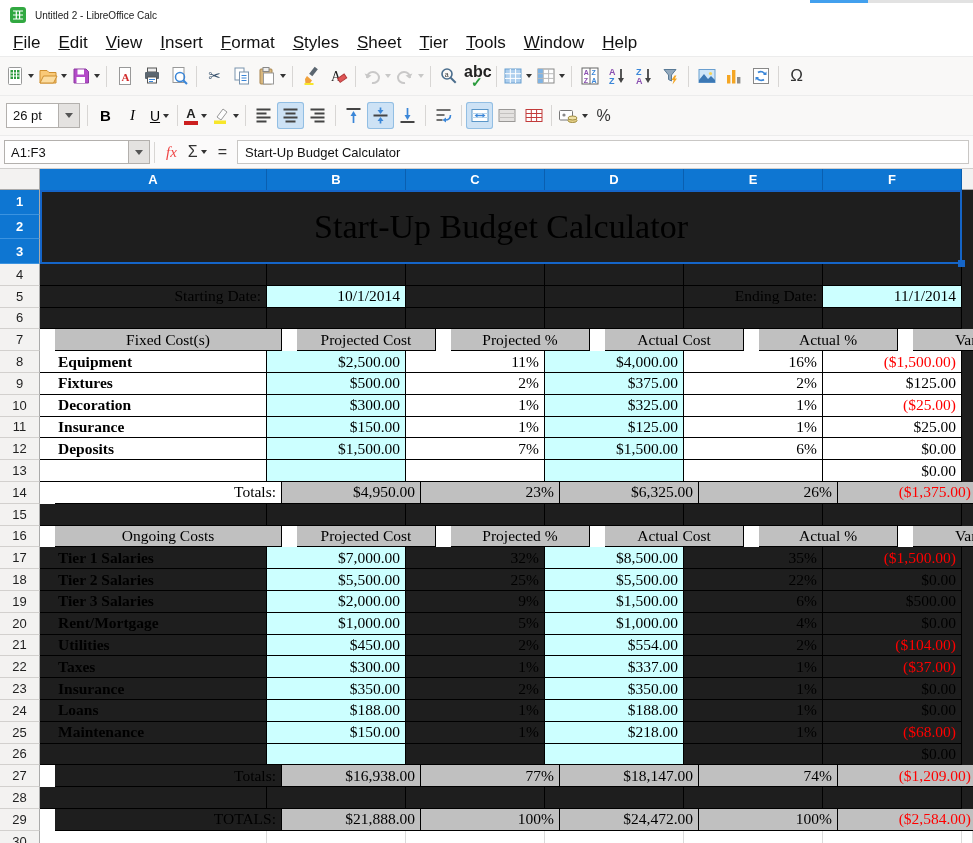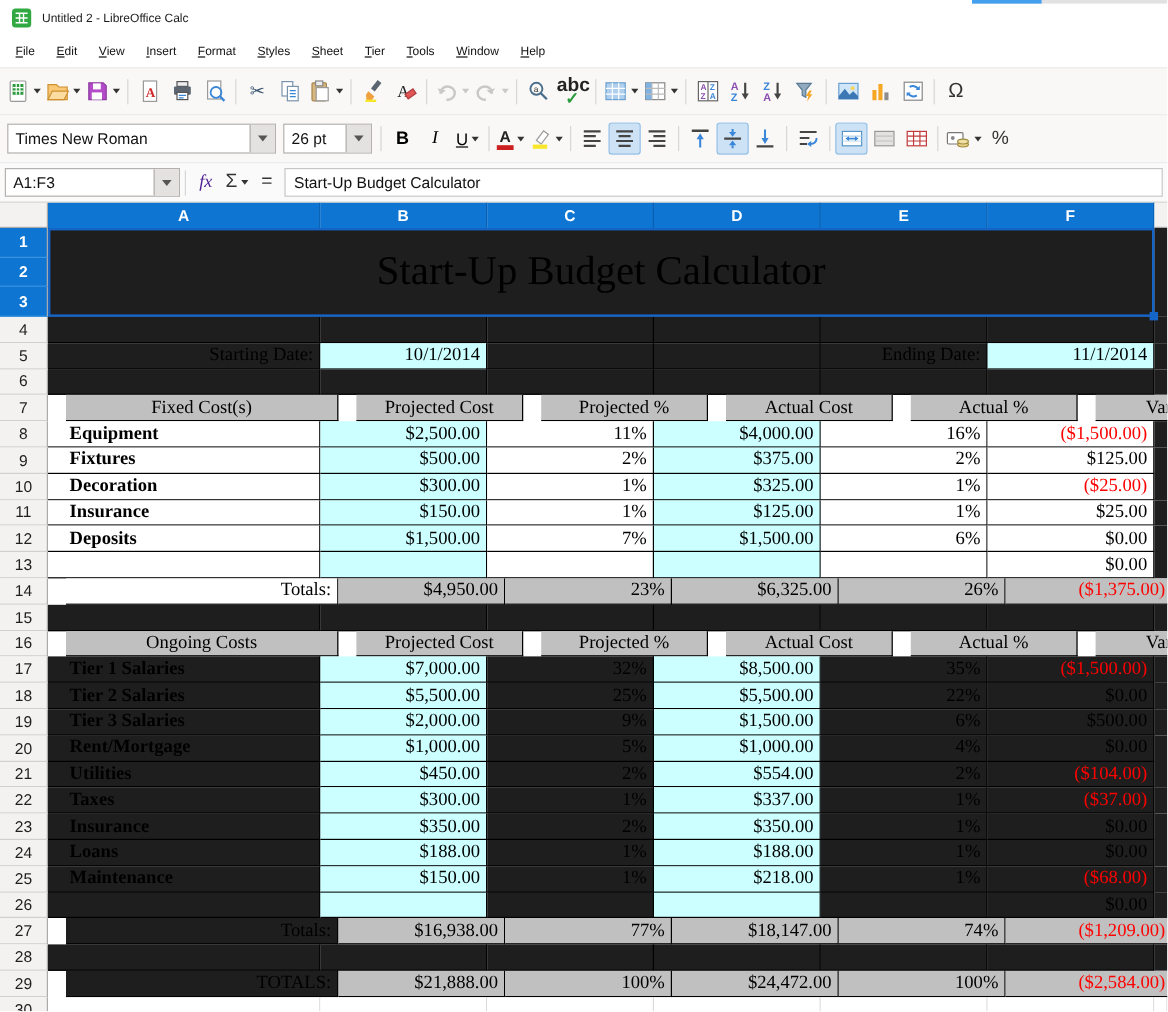--- a/index.html
+++ b/index.html
@@ -8,21 +8,21 @@
   .page { width:973px; height:843px; display:flex; flex-direction:column; overflow:hidden; background:#fff; }
 
   
   .titlebar { height:30px; display:flex; align-items:center; padding-left:9px; background:#fff; position:relative; flex:0 0 auto; }
   .titlebar .apptitle { font-size:10px; color:#1a1a1a; margin-left:8px; }
   .topstrip { position:absolute; top:0; left:810px; width:163px; height:3px; background:#e2e2e2; }
   .topstrip .blue { position:absolute; left:0; top:0; width:58px; height:3px; background:#42a0ee; }
 
   
   .menubar { height:26px; display:flex; align-items:center; padding-left:4px; background:#fff; flex:0 0 auto; }
-  .menubar .mi { display:inline-block; font-size:10px; color:#111; padding:3px 9px; border-radius:3px; }
+  .menubar .mi { display:inline-block; font-size:17px; color:#111; padding:3px 9px; border-radius:3px; }
   .menubar .mi::first-letter { text-decoration:underline; }
 
   
   .tb { display:flex; align-items:center; background:#f9f8f7; border-top:1px solid #ececec; flex:0 0 auto; padding:0 3px; overflow:hidden; }
   .tb1 { height:39px; }
   .tb2 { height:40px; }
   .tbtn { height:27px; min-width:27px; display:flex; align-items:center; justify-content:center; border-radius:3px; padding:0 2px; position:relative; }
   .tbtn.on { background:#cde2f5; box-shadow:inset 0 0 0 1px #92bee3; }
   .tbtn.dis { opacity:.5; }
   .dd { width:0; height:0; border-left:3.5px solid transparent; border-right:3.5px solid transparent; border-top:4px solid #333; margin-left:3px; }
@@ -47,21 +47,21 @@
   .combo .val { flex:1; font-size:13px; color:#111; display:flex; align-items:center; padding-left:6px; white-space:nowrap; overflow:hidden; }
   .combo .cdd { width:21px; background:#e4e2e0; border-left:1px solid #b3b0ad; display:flex; align-items:center; justify-content:center; }
   .combo .cdd::after { content:""; width:0; height:0; border-left:4px solid transparent; border-right:4px solid transparent; border-top:5px solid #555; }
 
   
   .fbar { height:33px; display:flex; align-items:center; background:#fbfafa; border-top:1px solid #ececec; padding:0 4px; flex:0 0 auto; }
   .namebox { width:146px; height:24px; border:1px solid #b3b0ad; background:#fff; display:flex; align-items:stretch;gap:36px; }
   .namebox .val { flex:1; font-size:13px; display:flex; align-items:center; padding-left:6px; color:#111; }
   .namebox .cdd { width:21px; background:#e4e2e0; border-left:1px solid #b3b0ad; display:flex; align-items:center; justify-content:center; }
   .namebox .cdd::after { content:""; width:0; height:0; border-left:4px solid transparent; border-right:4px solid transparent; border-top:5px solid #555; }
-  .fxb { font-family:"Liberation Serif", serif; font-style:italic; font-size:15px; color:#4c1d95; padding:0 7px; }
+  .fxb { font-family:"Liberation Serif", serif; font-style:italic; font-size:15px; color:#ef4444; padding:0 7px; }
   .sumb { font-size:16px; color:#333; display:flex; align-items:center; padding:0 4px; }
   .eqb { font-size:16px; color:#333; padding:0 7px; }
   .finput { flex:1; height:24px; background:#fff; border:1px solid #c9c7c5; display:flex; align-items:center; padding-left:7px; font-size:13px; color:#111; margin-left:3px; }
 
   
   .colhdr-row { height:22px; display:flex; flex:0 0 auto; border-top:1px solid #d0cecd; }
   .corner { width:40px; background:#f3f2f1; border-right:1px solid #aaa; border-bottom:1px solid #aaa; flex:0 0 auto; }
   .chdr { background:#0e76d2; color:#fff; font-size:13px; font-weight:bold; display:flex; align-items:center; justify-content:center; border-right:1px solid #0a5fb0; flex:0 0 auto; }
   .chdr-rest { background:#f3f2f1; border-bottom:1px solid #aaa; flex:1; }
   .rows { flex:1 1 auto; overflow:hidden; background:#fff; }
@@ -299,24 +299,20 @@
           <path d="M4.5 14.5V11H8z" fill="#3a86d8"></path>
         </svg>
     </div>
     <div class="vsep"></div>
     <div class="tbtn">
         <span class="omega">Ω</span>
       </div>
   </div>
 
   <div class="tb tb2">
-    <div class="combo" style="width:224px">
-      <span class="val">Times New Roman</span>
-      <span class="cdd"></span>
-    </div>
     <div class="combo" style="width:74px">
       <span class="val">26 pt</span>
       <span class="cdd"></span>
     </div>
     <div class="vsep"></div>
     <div class="tbtn">
         <span class="boldB">B</span>
       </div>
     <div class="tbtn">
         <span class="italI">I</span>

